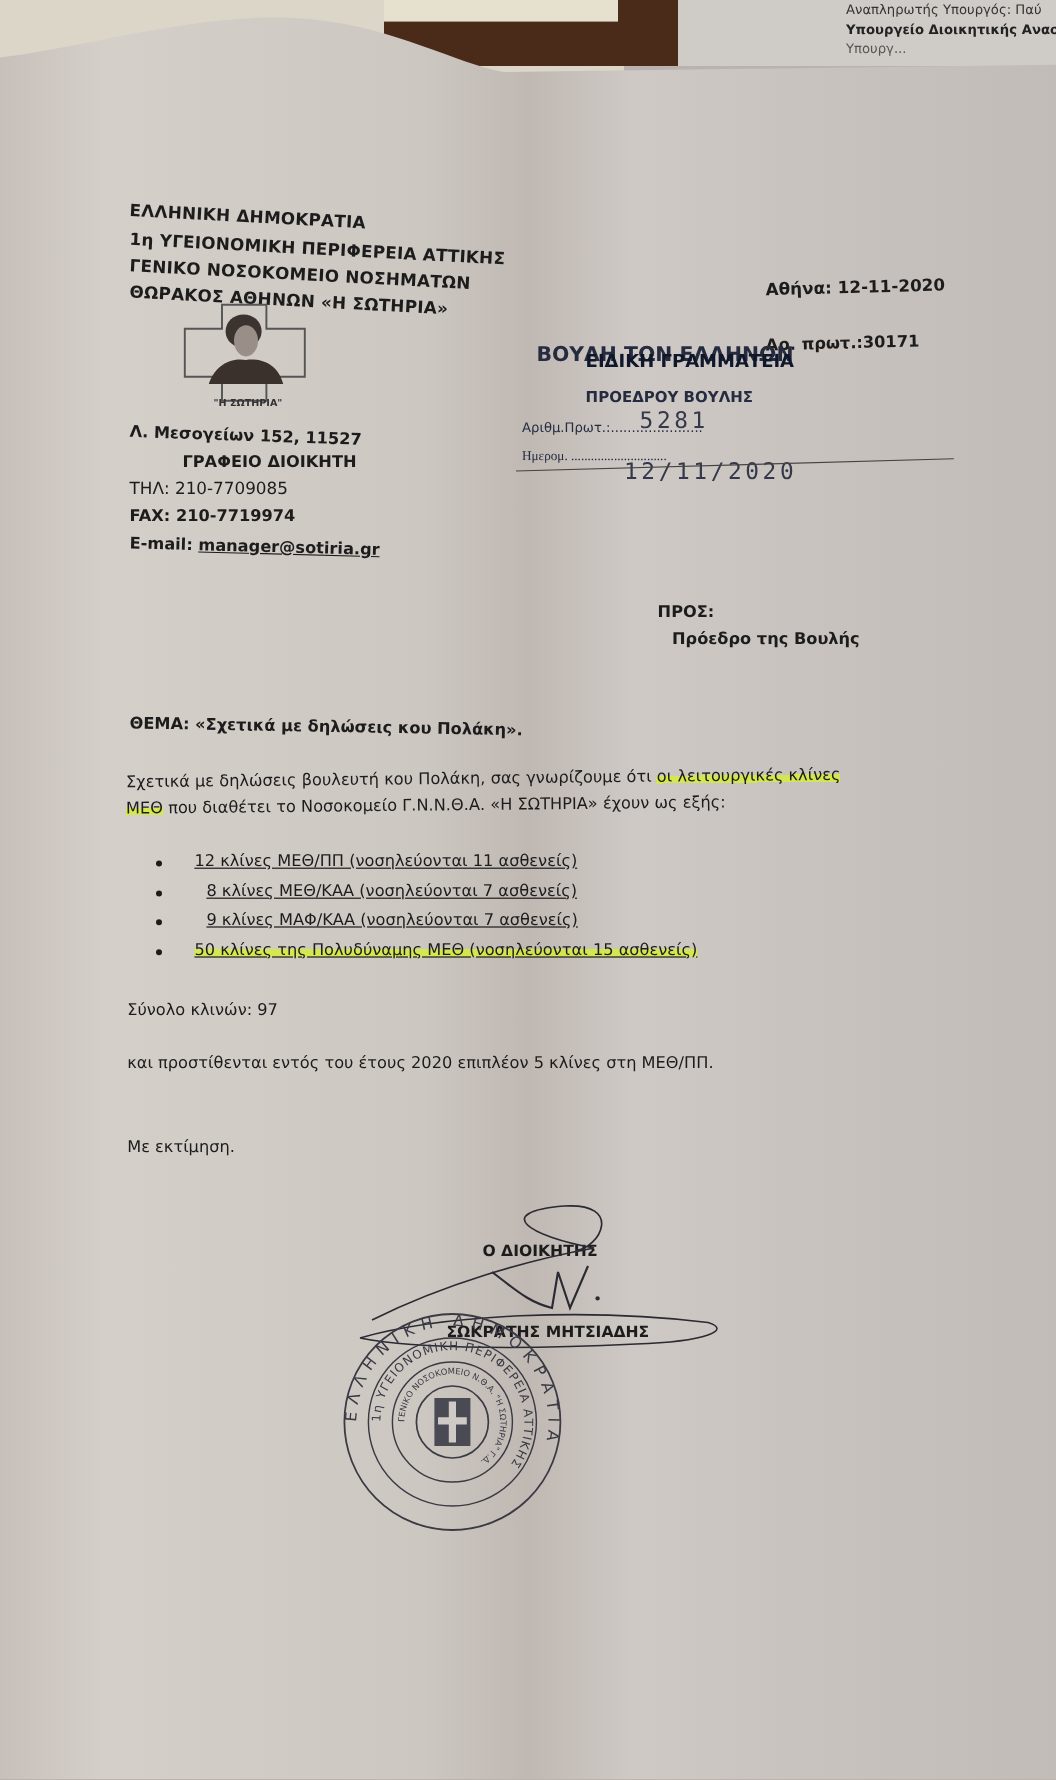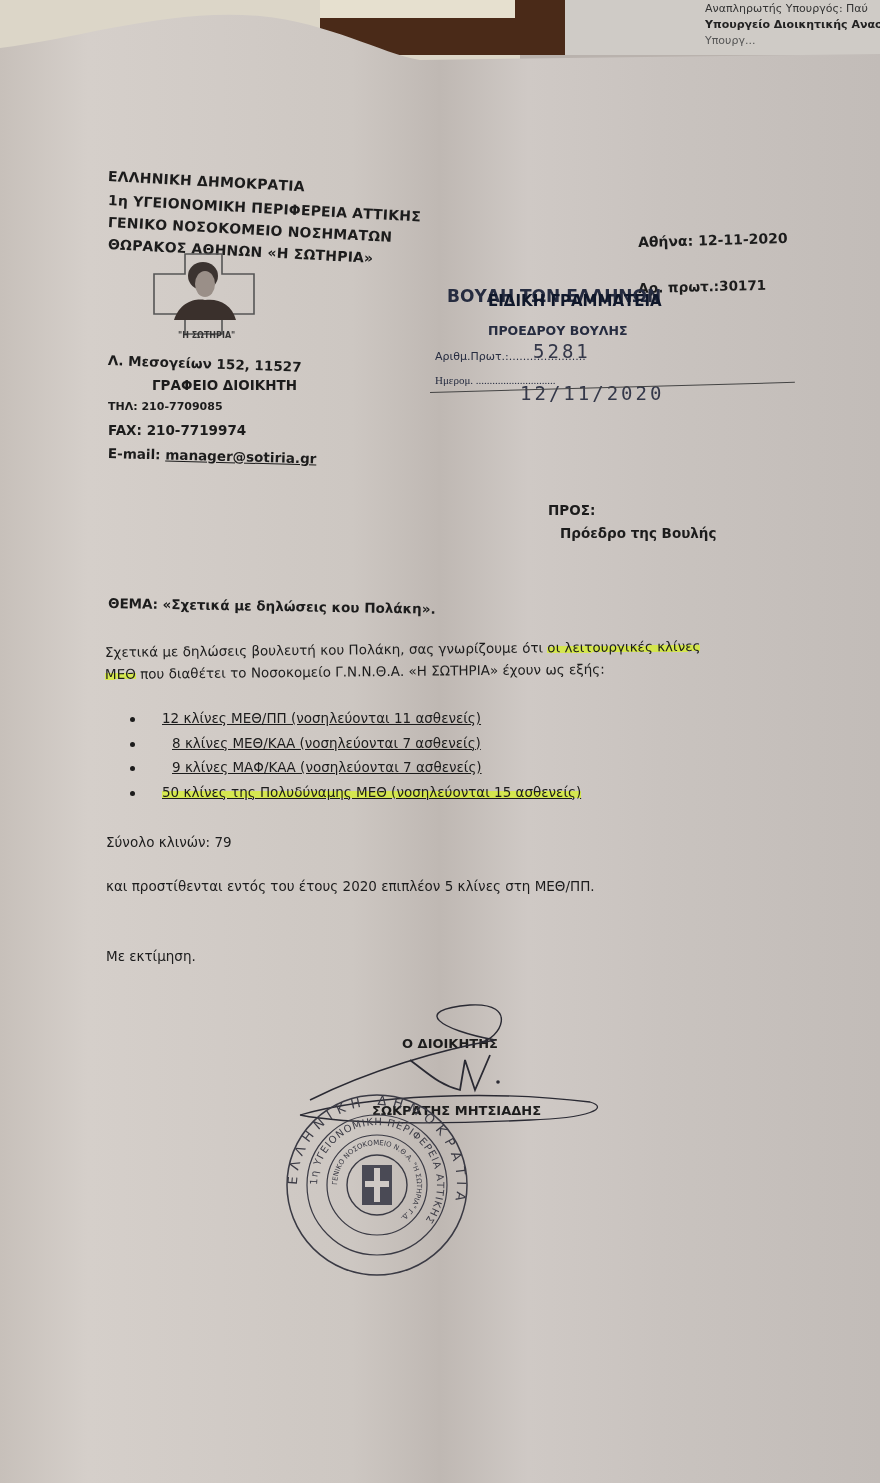--- a/index.html
+++ b/index.html
@@ -46,21 +46,21 @@
   .h3 { left:108px; top:214px; transform:rotate(3deg); transform-origin:left; }
   .h4 { left:108px; top:236px; transform:rotate(3deg); transform-origin:left; }
 
   .logo {
     position:absolute; left:150px; top:252px; width:110px; height:86px;
   }
   .logo-caption { position:absolute; left:178px; top:331px; font-size:8px; font-weight:bold; color:#333; }
 
   .addr { left:108px; top:352px; font-size:13.5px; font-weight:bold; transform:rotate(2deg); transform-origin:left; }
   .office { left:108px; top:377px; font-size:13.5px; font-weight:bold;margin-left:44px; }
-  .tel { left:108px; top:400px; font-size:11px; font-weight:bold; }
+  .tel { left:108px; top:400px; font-size:14px; font-weight:normal; }
   .fax { left:108px; top:422px; font-size:13.5px; font-weight:bold; }
   .email { left:108px; top:445px; font-size:13.5px; font-weight:bold; transform:rotate(1.5deg); transform-origin:left; }
   .email .link { text-decoration:underline; }
 
   .date { left:638px; top:234px; font-size:14px; font-weight:bold; transform:rotate(-1.5deg); transform-origin:left; }
   .protocol { left:638px; top:280px; font-size:13.5px; font-weight:bold; transform:rotate(-1.5deg); transform-origin:left; }
   .stamp-line {
     position:absolute; left:430px; top:392px; width:365px; height:1px; background:#444;
     transform:rotate(-1.6deg); transform-origin:left;
   }
@@ -171,21 +171,21 @@
   <div class="bullet">
     <span class="dot"></span>
     <span class="t">9 κλίνες ΜΑΦ/ΚΑΑ (νοσηλεύονται 7 ασθενείς)</span>
   </div>
   <div class="bullet">
     <span class="dot"></span>
     <span class="t hl">50 κλίνες της Πολυδύναμης ΜΕΘ (νοσηλεύονται 15 ασθενείς)</span>
   </div>
 </div>
 
-<div class="txt total">Σύνολο κλινών: 79</div>
+<div class="txt total">Σύνολο κλινών: 97</div>
 <div class="txt addition">και προστίθενται εντός του έτους 2020  επιπλέον 5 κλίνες στη ΜΕΘ/ΠΠ.</div>
 <div class="txt regards">Με εκτίμηση.</div>
 
 <div class="txt sig-title">Ο ΔΙΟΙΚΗΤΗΣ</div>
 <div class="txt sig-name">ΣΩΚΡΑΤΗΣ ΜΗΤΣΙΑΔΗΣ</div>
 
 <svg class="signature" viewBox="0 0 330 130">
   <path d="M20 100 C 80 70, 150 50, 205 40 C 150 30, 120 10, 180 5 C 230 2, 210 40, 190 42" fill="none" stroke="#2a2a33" stroke-width="1.4"></path>
   <path d="M120 60 C 140 75, 150 85, 170 90 L 175 60 L 185 90 L 200 55" fill="none" stroke="#2a2a33" stroke-width="1.8"></path>
   <path d="M10 115 C 80 95, 200 90, 300 102 C 320 108, 300 118, 240 120 C 160 124, 60 125, 10 115" fill="none" stroke="#2a2a33" stroke-width="1.3"></path>

